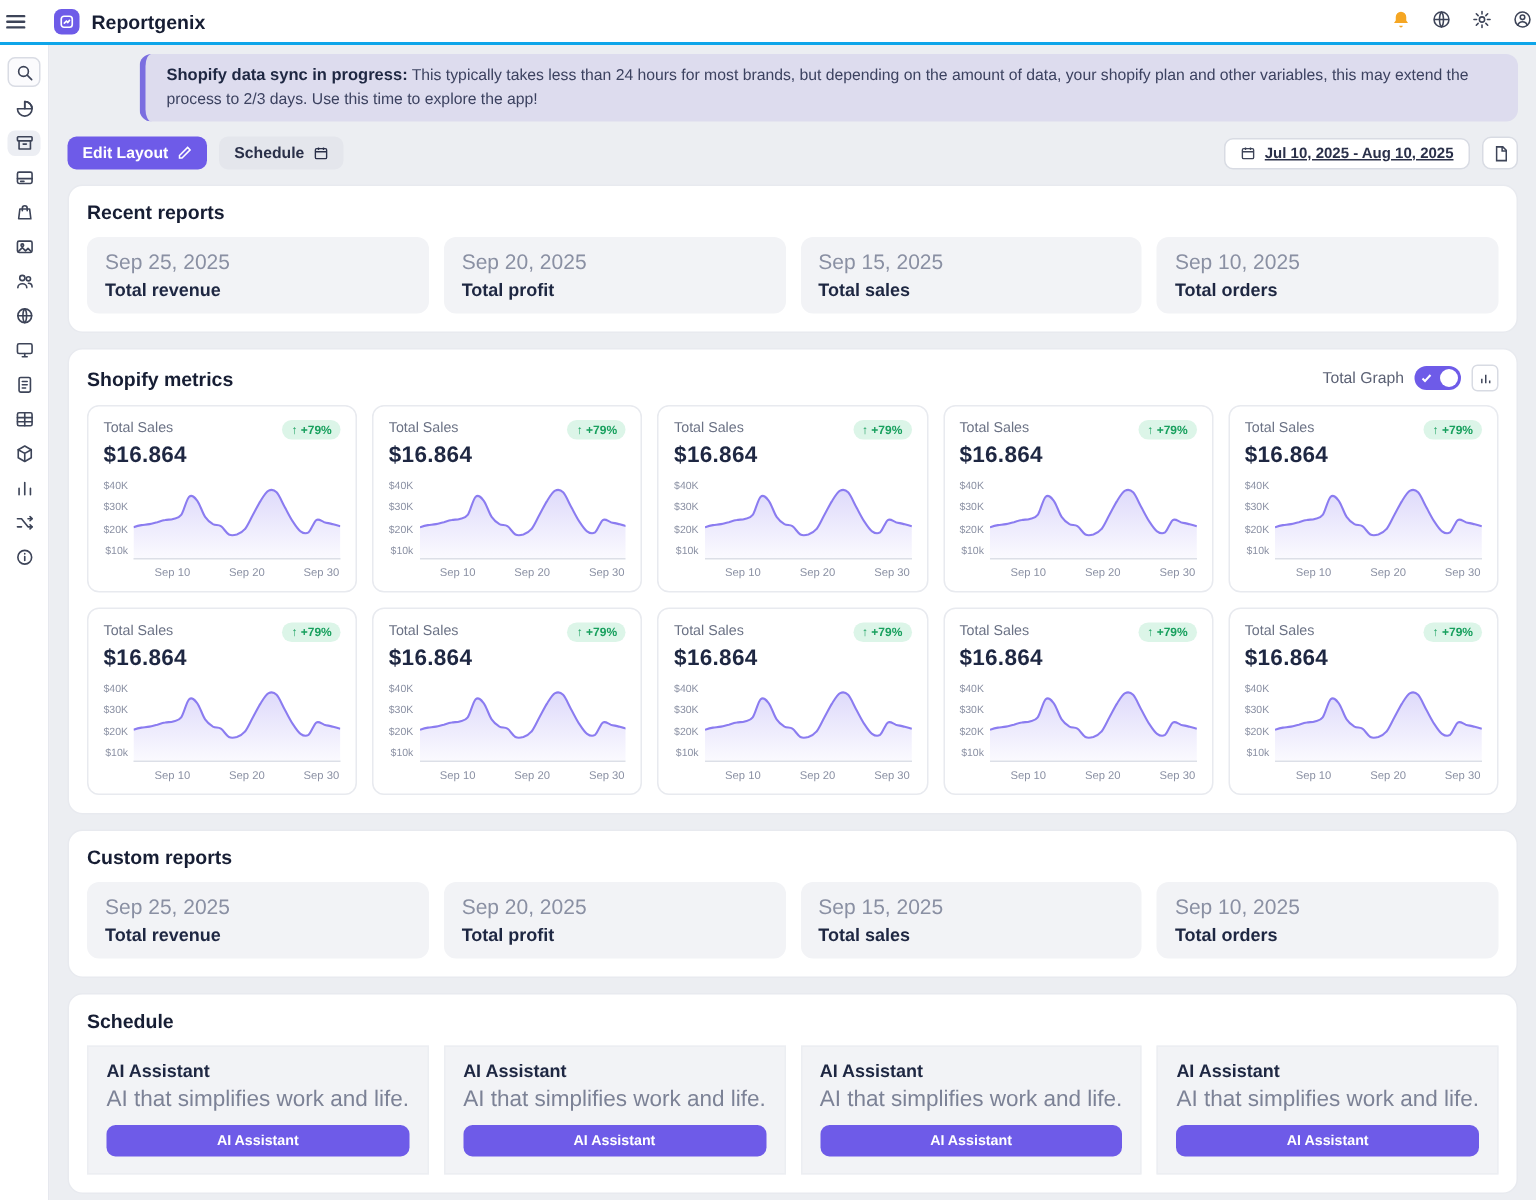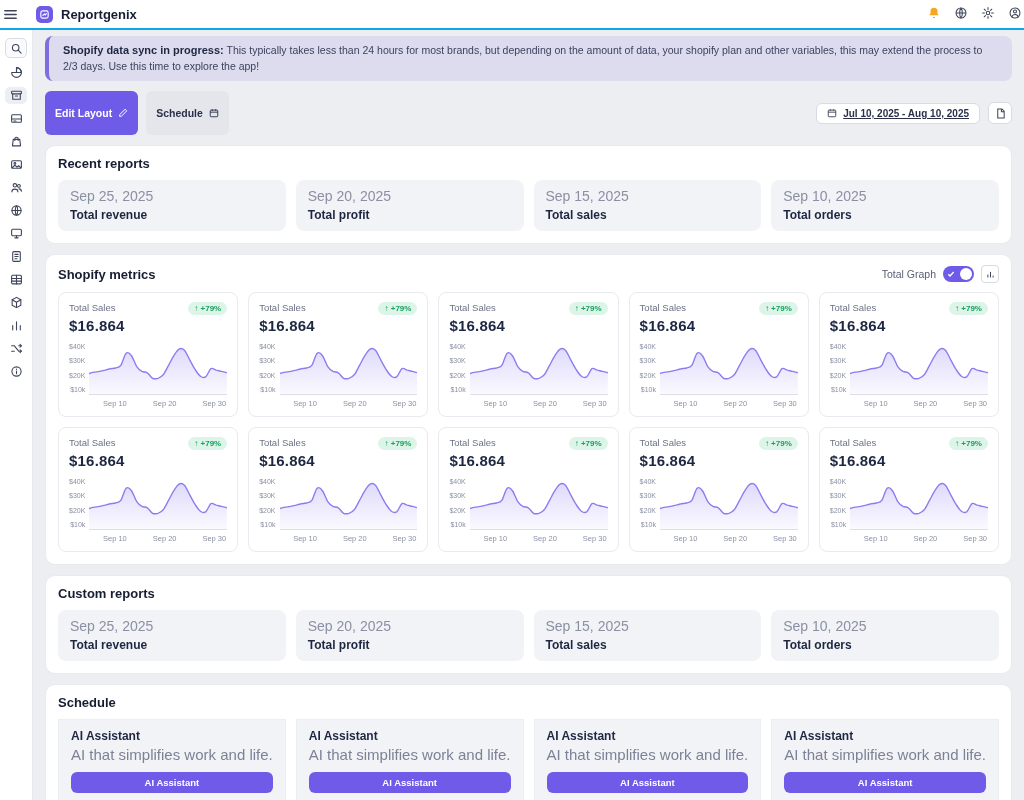--- a/index.html
+++ b/index.html
@@ -25,26 +25,26 @@
   .sidebar { background:#fff; border-right:1px solid #e6e8ee; display:flex; flex-direction:column; align-items:center; padding-top:8px; gap:6px; }
   .side-item { width:22px; height:17px; display:flex; align-items:center; justify-content:center; color:#3d4458; border-radius:5px; cursor:pointer; flex:0 0 auto; }
   .side-item svg { width:13px; height:13px; }
   .side-item.boxed { border:1px solid #d9dce4; background:#fbfbfd; height:20px; }
   .side-item.active { background:#eceef3; }
 
   
   .main { padding:6px 12px 12px 12px; overflow:hidden; }
 
   .banner { background:#dddcee; border-left:4px solid #7a6ee0; border-radius:8px;
-    padding:7px 14px; font-size:10.5px; line-height:1.45; color:#3c4260; margin-bottom:10px; }
+    padding:7px 14px; font-size:10.5px; line-height:1.45; color:#3c4260; margin-bottom:10px;margin-left:48px; }
   .banner b { color:#1e2742; font-size:11px; }
 
   .toolbar { display:flex; align-items:center; gap:8px; margin-bottom:10px; }
   .btn { display:inline-flex; align-items:center; gap:6px; font-size:10.5px; font-weight:bold;
-    border-radius:6px; padding:16px 10px; cursor:pointer; border:none; font-family:inherit; }
+    border-radius:6px; padding:5px 10px; cursor:pointer; border:none; font-family:inherit; }
   .btn svg { width:10px; height:10px; }
   .btn-primary { background:#6e5be8; color:#fff; }
   .btn-muted { background:#e4e6ec; color:#2a3049; }
   .toolbar-right { margin-left:auto; display:flex; align-items:center; gap:8px; }
   .date-pill { display:inline-flex; align-items:center; gap:6px; background:#fff; border:1px solid #d8dbe3;
     border-radius:6px; padding:4px 10px; font-size:10px; font-weight:bold; color:#2a3049; cursor:pointer;text-decoration:underline; }
   .date-pill svg { width:10px; height:10px; color:#3d4458; }
   .icon-btn { width:24px; height:22px; background:#fff; border:1px solid #d8dbe3; border-radius:6px;
     display:flex; align-items:center; justify-content:center; color:#3d4458; cursor:pointer; }
   .icon-btn svg { width:11px; height:11px; }

